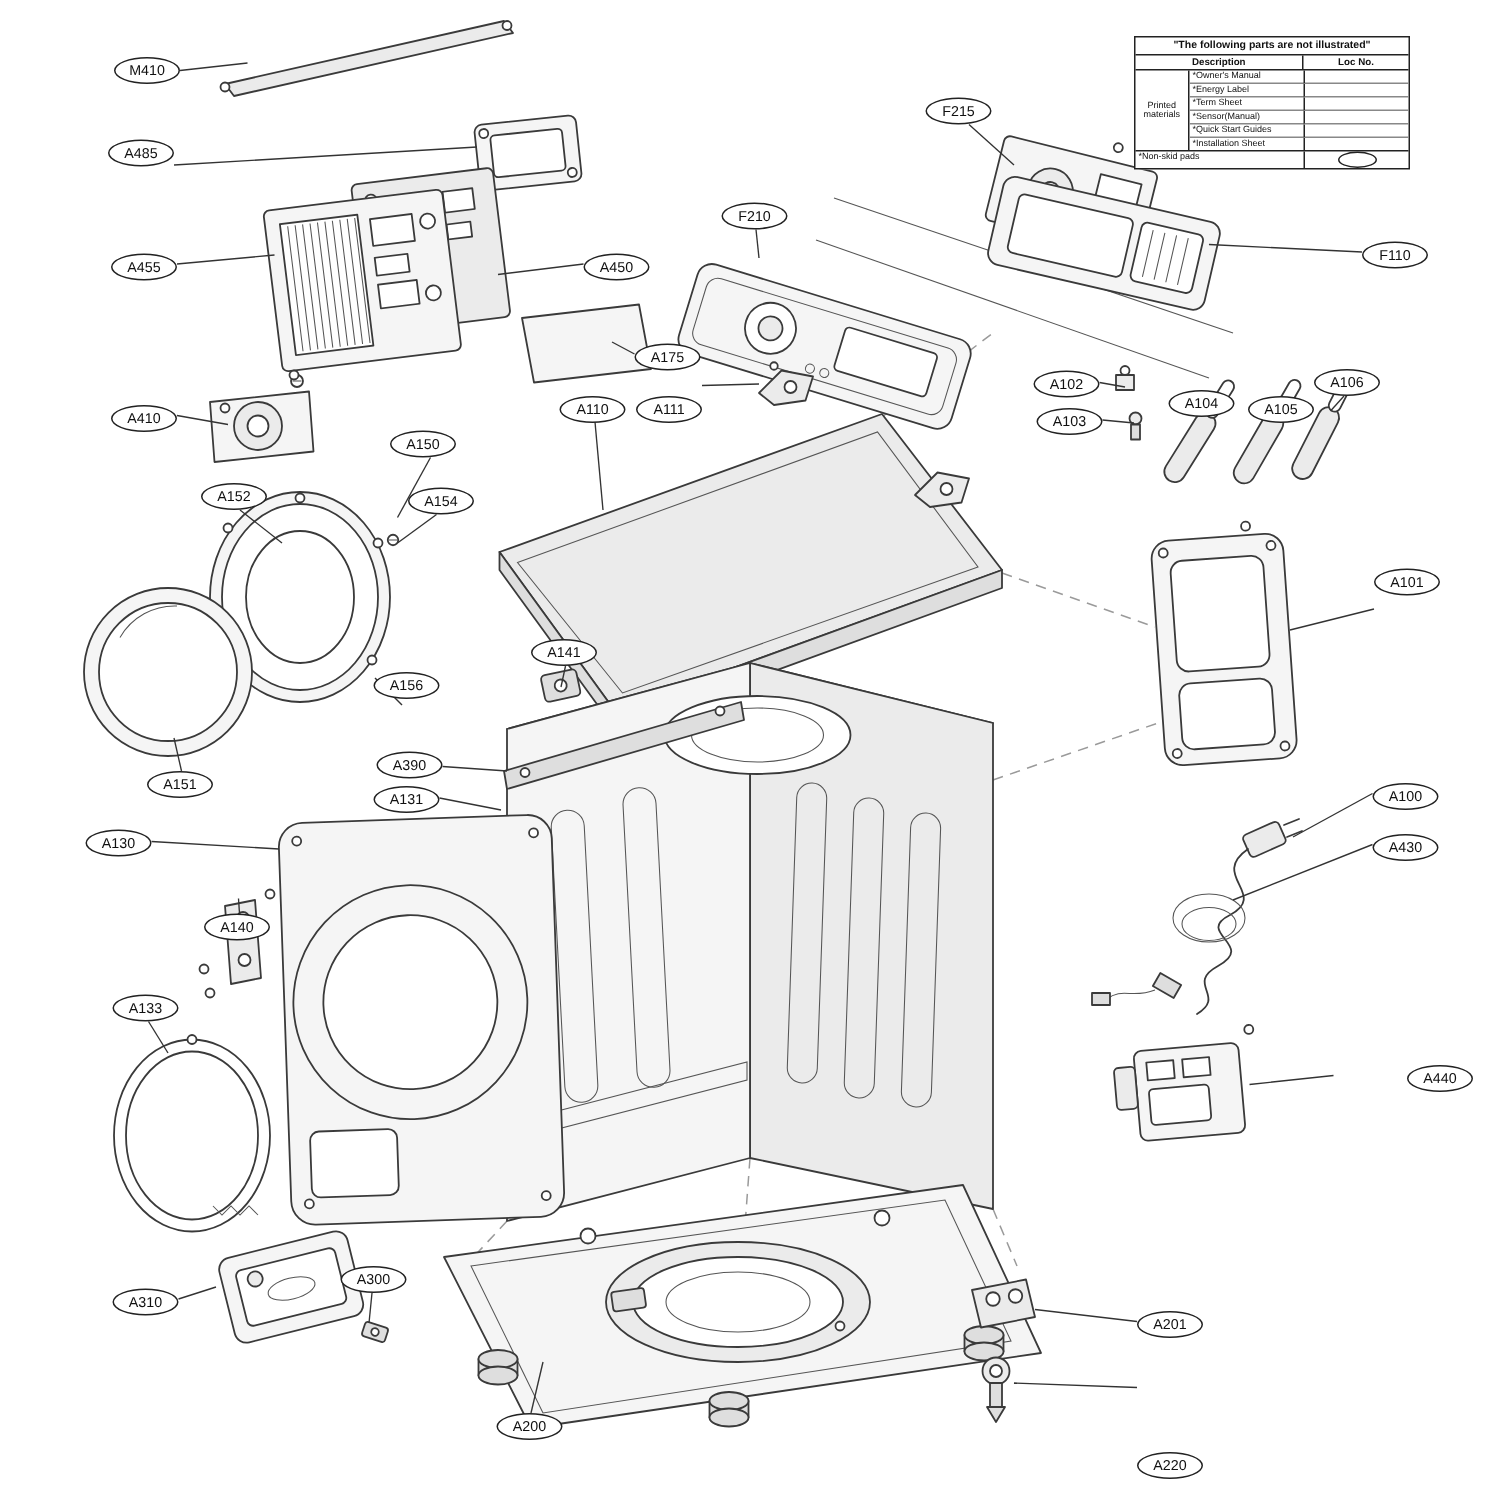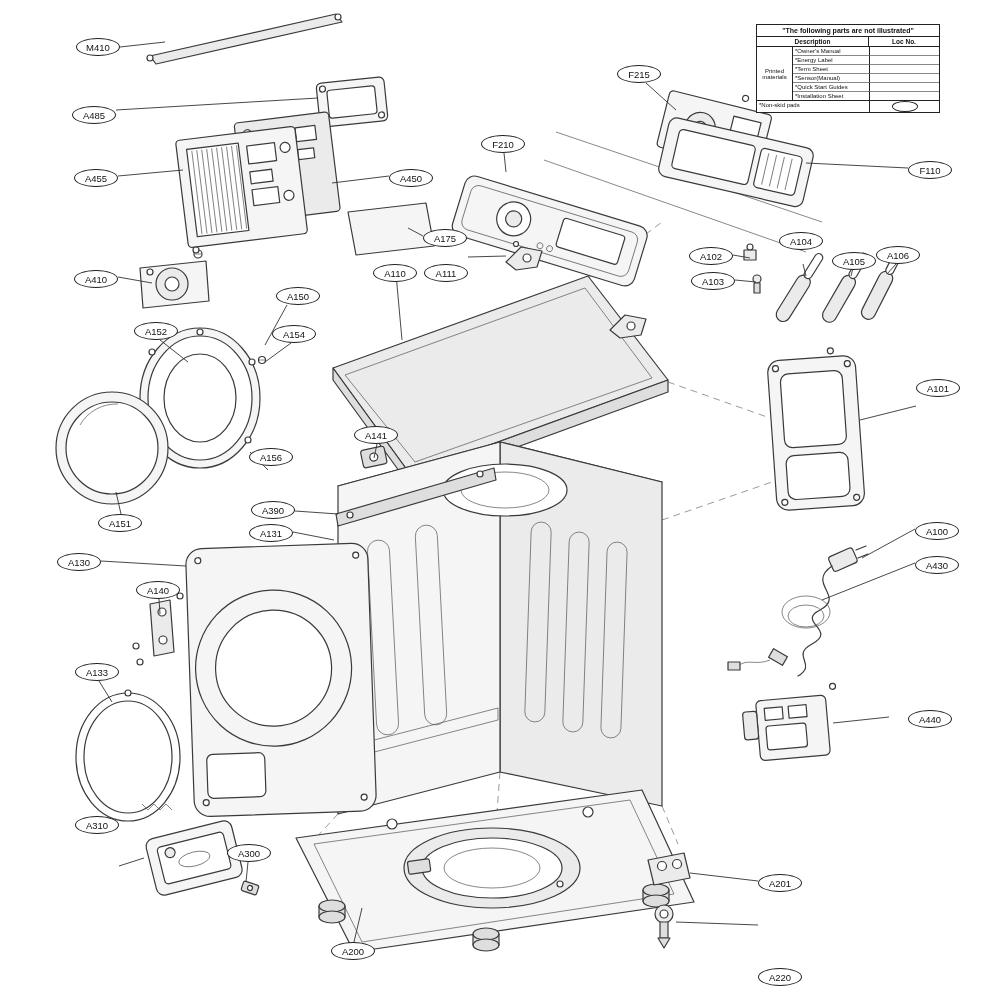--- a/index.html
+++ b/index.html
@@ -350,42 +350,42 @@
     <line class="leader" x1="915" y1="563" x2="822" y2="600"></line>
     <line class="leader" x1="889" y1="717" x2="833" y2="723"></line>
     <line class="leader" x1="758" y1="881" x2="690" y2="873"></line>
     <line class="leader" x1="758" y1="925" x2="676" y2="922"></line>
   </g>
 </svg>
 
 <div class="callout" style="left:76px;top:38px">
       <span>M410</span>
     </div>
-<div class="callout" style="left:72px;top:106px">
+<div class="callout" style="left:72px;top:93px">
       <span>A485</span>
     </div>
 <div class="callout" style="left:74px;top:169px">
       <span>A455</span>
     </div>
 <div class="callout" style="left:389px;top:169px">
       <span>A450</span>
     </div>
 <div class="callout" style="left:74px;top:270px">
       <span>A410</span>
     </div>
 <div class="callout" style="left:423px;top:229px">
       <span>A175</span>
     </div>
 <div class="callout" style="left:373px;top:264px">
       <span>A110</span>
     </div>
 <div class="callout" style="left:424px;top:264px">
       <span>A111</span>
     </div>
-<div class="callout" style="left:276px;top:287px">
+<div class="callout" style="left:260px;top:287px">
       <span>A150</span>
     </div>
 <div class="callout" style="left:134px;top:322px">
       <span>A152</span>
     </div>
 <div class="callout" style="left:272px;top:325px">
       <span>A154</span>
     </div>
 <div class="callout" style="left:249px;top:448px">
       <span>A156</span>
@@ -398,27 +398,27 @@
     </div>
 <div class="callout" style="left:251px;top:501px">
       <span>A390</span>
     </div>
 <div class="callout" style="left:249px;top:524px">
       <span>A131</span>
     </div>
 <div class="callout" style="left:57px;top:553px">
       <span>A130</span>
     </div>
-<div class="callout" style="left:136px;top:581px">
+<div class="callout" style="left:136px;top:609px">
       <span>A140</span>
     </div>
 <div class="callout" style="left:75px;top:663px">
       <span>A133</span>
     </div>
-<div class="callout" style="left:75px;top:816px">
+<div class="callout" style="left:75px;top:859px">
       <span>A310</span>
     </div>
 <div class="callout" style="left:227px;top:844px">
       <span>A300</span>
     </div>
 <div class="callout" style="left:331px;top:942px">
       <span>A200</span>
     </div>
 <div class="callout" style="left:617px;top:65px">
       <span>F215</span>
@@ -428,39 +428,39 @@
     </div>
 <div class="callout" style="left:908px;top:161px">
       <span>F110</span>
     </div>
 <div class="callout" style="left:689px;top:247px">
       <span>A102</span>
     </div>
 <div class="callout" style="left:691px;top:272px">
       <span>A103</span>
     </div>
-<div class="callout" style="left:779px;top:232px">
+<div class="callout" style="left:779px;top:260px">
       <span>A104</span>
     </div>
-<div class="callout" style="left:832px;top:252px">
+<div class="callout" style="left:832px;top:264px">
       <span>A105</span>
     </div>
 <div class="callout" style="left:876px;top:246px">
       <span>A106</span>
     </div>
 <div class="callout" style="left:916px;top:379px">
       <span>A101</span>
     </div>
 <div class="callout" style="left:915px;top:522px">
       <span>A100</span>
     </div>
 <div class="callout" style="left:915px;top:556px">
       <span>A430</span>
     </div>
-<div class="callout" style="left:908px;top:710px">
+<div class="callout" style="left:938px;top:710px">
       <span>A440</span>
     </div>
 <div class="callout" style="left:758px;top:874px">
       <span>A201</span>
     </div>
 <div class="callout" style="left:758px;top:968px">
       <span>A220</span>
     </div>
 
 <div id="nitable">

